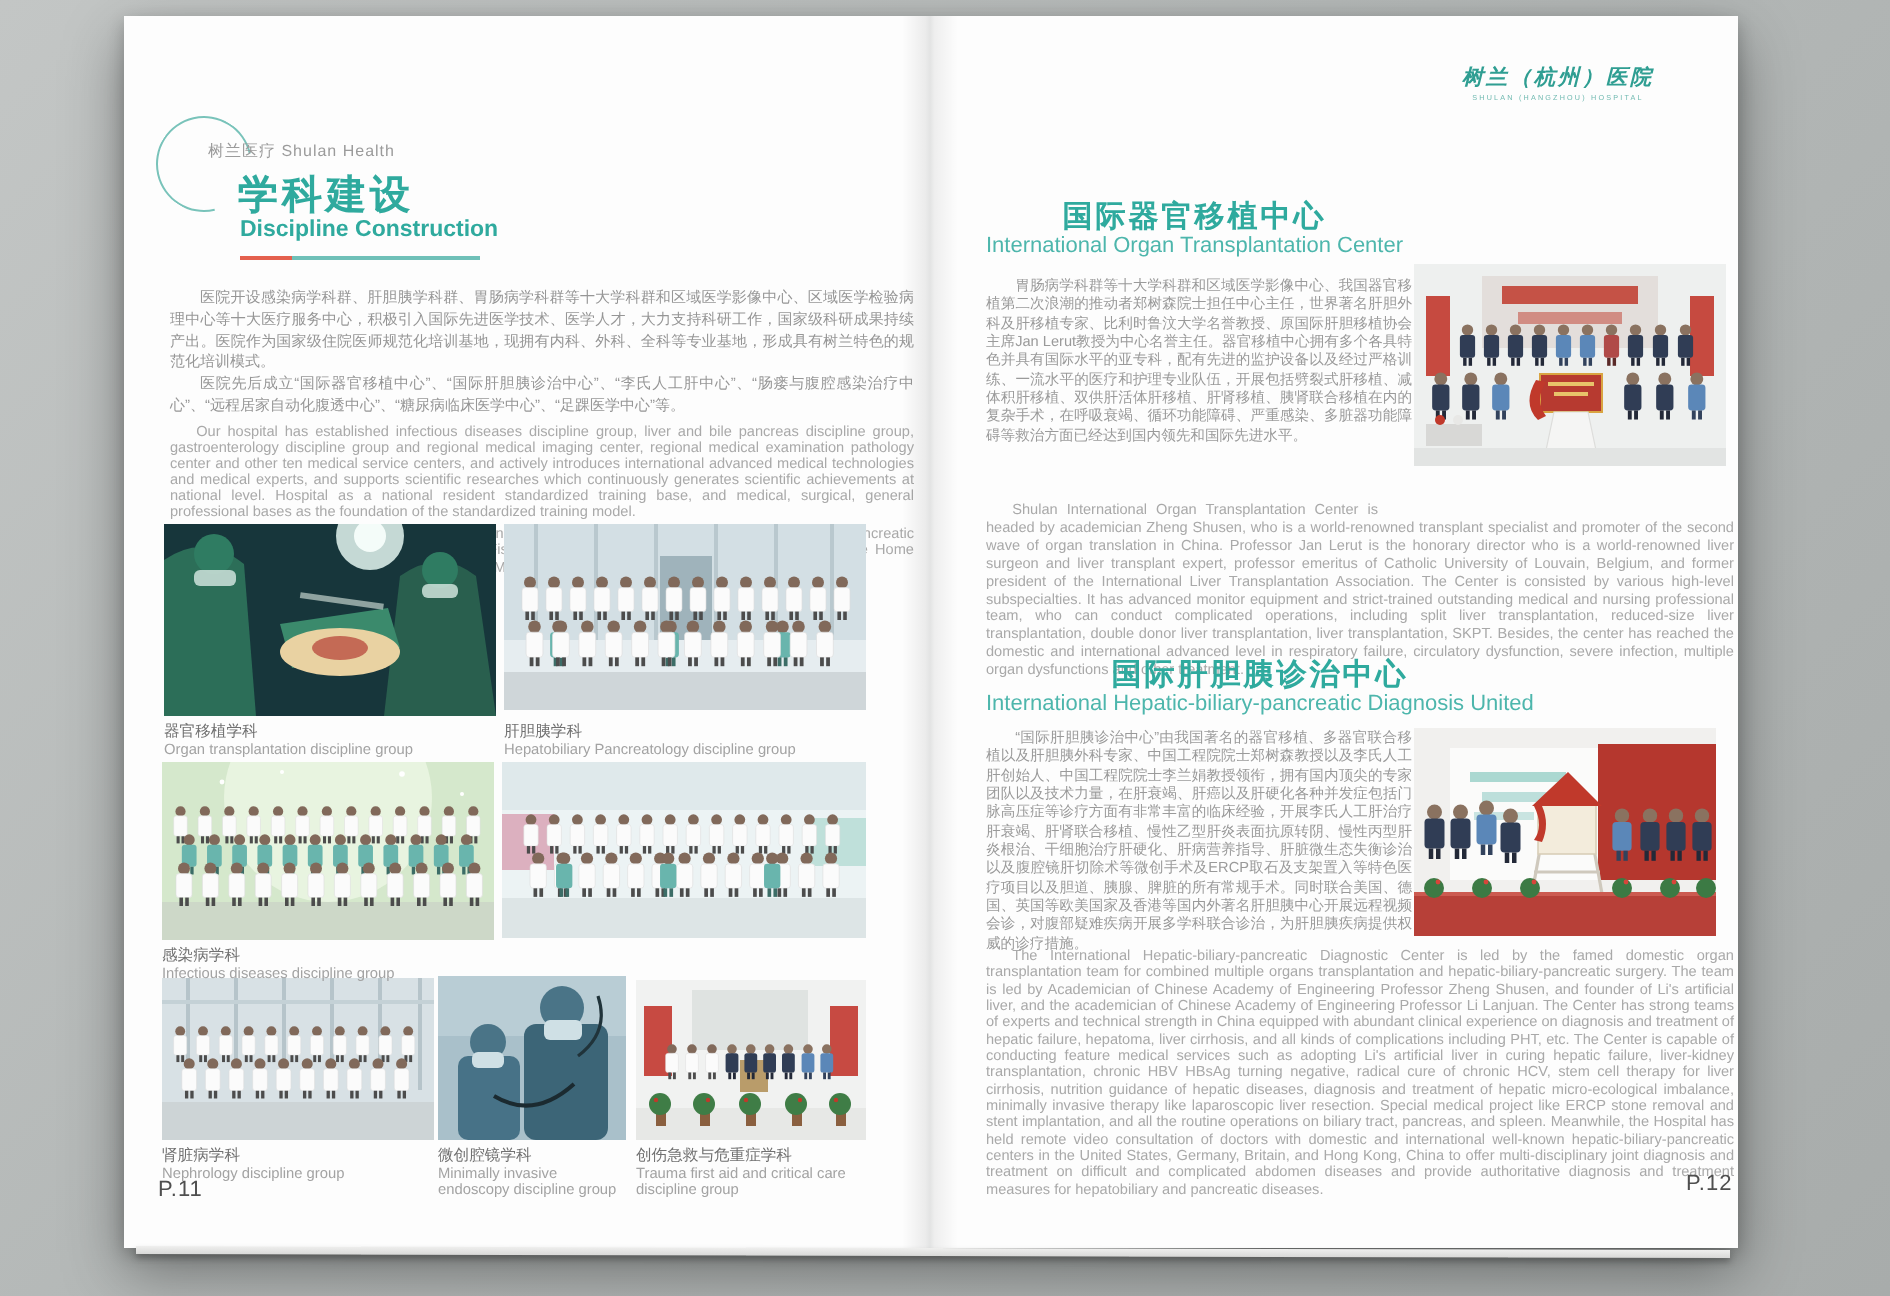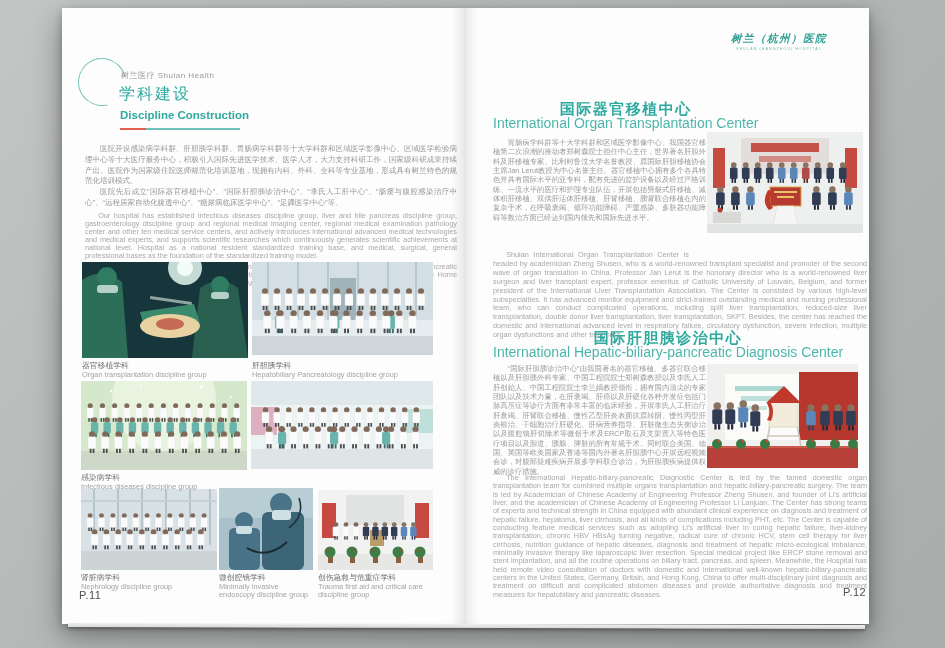--- a/index.html
+++ b/index.html
@@ -26,22 +26,22 @@
   }
   .page{position:absolute;top:0;height:616px;background:transparent;}
   .page-left{left:0;width:403px;}
   .page-right{left:403px;width:404px;}
 
   
   .arc-icon{
     position:absolute;left:16px;top:50px;width:46px;height:46px;border-radius:50%;
     border:1.6px solid #79c3ba;border-right-color:transparent;transform:rotate(32deg);
   }
-  .brand-small{position:absolute;left:59px;top:62px;font-size:8px;color:#9b9b9b;letter-spacing:.5px;}
-  .title-cn{position:absolute;left:57px;top:76px;font-size:16px;font-weight:normal;color:#2faa9e;letter-spacing:2px;text-align:center;}
+  .brand-small{position:absolute;left:42px;top:62px;font-size:8px;color:#9b9b9b;letter-spacing:.5px;}
+  .title-cn{position:absolute;left:57px;top:76px;font-size:20px;font-weight:bold;color:#2faa9e;letter-spacing:2px;text-align:center;}
   .title-en{position:absolute;left:58px;top:101px;font-size:11.5px;font-weight:bold;color:#2faa9e;}
   .title-underline{
     position:absolute;left:58px;top:120px;width:120px;height:2px;
     background:linear-gradient(to right,#e4604e 0,#e4604e 26px,#6fc0b8 26px,#6fc0b8 100%);
   }
 
   
   .text-block{position:absolute;left:23px;top:136px;width:372px;}
   .cn-para{font-size:7.5px;line-height:10.8px;color:#969696;text-align:justify;text-indent:2em;margin:0;}
   .en-para{font-size:7.3px;line-height:8.1px;color:#a9a9a9;text-align:justify;text-indent:1.8em;margin:0;}
@@ -54,21 +54,21 @@
   .cap-cn{display:block;font-size:7.8px;color:#707070;line-height:9.5px;}
   .cap-en{display:block;font-size:7.4px;color:#a3a3a3;line-height:8.6px;}
   .pagenum{position:absolute;font-size:11px;color:#4f4f4f;letter-spacing:.5px;}
 
   
   .hosp-logo{position:absolute;right:42px;top:24px;text-align:center;}
   .hosp-logo .lg-cn{font-size:10.5px;color:#2f9e92;letter-spacing:1.5px;font-style:italic;font-weight:bold;}
   .hosp-logo .lg-en{font-size:3.6px;color:#6fb9b0;letter-spacing:1.1px;margin-top:1px;}
   .sec-head{position:absolute;left:28px;text-align:center;}
   .sec-title-cn{font-size:15px;font-weight:bold;color:#2faa9e;letter-spacing:1.5px;line-height:17px;}
-  .sec-title-en{font-size:14px;color:#4db6ac;line-height:12px;}
+  .sec-title-en{font-size:11px;color:#4db6ac;line-height:12px;}
   .cn-col{position:absolute;left:28px;width:213px;font-size:7.3px;line-height:9.35px;color:#9a9a9a;text-align:justify;text-indent:2em;}
   .en-wide{position:absolute;left:28px;width:374px;font-size:7.3px;color:#a9a9a9;text-align:justify;text-indent:1.8em;}
   .en-s1{line-height:8.9px;margin-top:15px;}
   .en-s2{line-height:8.35px;}
   .wrap-spacer{float:right;width:178px;height:5px;}
 </style>
 </head>
 <body>
 
 <svg width="0" height="0" style="position:absolute" aria-hidden="true">
@@ -445,21 +445,21 @@
           <circle cx="13" cy="78" r="2.5" fill="#c0392b"></circle>
           <circle cx="22" cy="78" r="2.5" fill="#e8e8e6"></circle>
         <rect y="92" width="156" height="9" fill="#e2e4e3"></rect>
       </svg>
     </div>
 
     <div class="en-wide en-s1" style="top:228px"><span class="wrap-spacer"></span><span>Shulan International Organ Transplantation Center is headed by academician Zheng Shusen, who is a world-renowned transplant specialist and promoter of the second wave of organ translation in China. Professor Jan Lerut is the honorary director who is a world-renowned liver surgeon and liver transplant expert, professor emeritus of Catholic University of Louvain, Belgium, and former president of the International Liver Transplantation Association. The Center is consisted by various high-level subspecialties. It has advanced monitor equipment and strict-trained outstanding medical and nursing professional team, who can conduct complicated operations, including split liver transplantation, reduced-size liver transplantation, double donor liver transplantation, liver transplantation, SKPT. Besides, the center has reached the domestic and international advanced level in respiratory failure, circulatory dysfunction, severe infection, multiple organ dysfunctions and other treatment.</span></div>
 
     <div class="sec-head" style="top:321px">
       <div class="sec-title-cn">国际肝胆胰诊治中心</div>
-      <div class="sec-title-en">International Hepatic-biliary-pancreatic Diagnosis Center</div>
+      <div class="sec-title-en">International Hepatic-biliary-pancreatic Diagnosis United</div>
     </div>
     <div class="cn-col" style="top:356px">“国际肝胆胰诊治中心”由我国著名的器官移植、多器官联合移植以及肝胆胰外科专家、中国工程院院士郑树森教授以及李氏人工肝创始人、中国工程院院士李兰娟教授领衔，拥有国内顶尖的专家团队以及技术力量，在肝衰竭、肝癌以及肝硬化各种并发症包括门脉高压症等诊疗方面有非常丰富的临床经验，开展李氏人工肝治疗肝衰竭、肝肾联合移植、慢性乙型肝炎表面抗原转阴、慢性丙型肝炎根治、干细胞治疗肝硬化、肝病营养指导、肝脏微生态失衡诊治以及腹腔镜肝切除术等微创手术及ERCP取石及支架置入等特色医疗项目以及胆道、胰腺、脾脏的所有常规手术。同时联合美国、德国、英国等欧美国家及香港等国内外著名肝胆胰中心开展远程视频会诊，对腹部疑难疾病开展多学科联合诊治，为肝胆胰疾病提供权威的诊疗措施。</div>
 
     <div class="photo" style="left:242px;top:356px;width:151px;height:104px">
       <svg width="151" height="104" viewBox="0 0 151 104">
         <rect width="151" height="104" fill="#f1f0ee"></rect>
         <rect x="92" y="8" width="59" height="68" fill="#b5372e"></rect>
         <rect x="18" y="10" width="74" height="66" fill="#fbfbfa"></rect>
         <rect x="28" y="22" width="48" height="5" fill="#7fc4bb" opacity="0.65"></rect>
           <rect x="34" y="32" width="36" height="5" fill="#7fc4bb" opacity="0.5"></rect>

